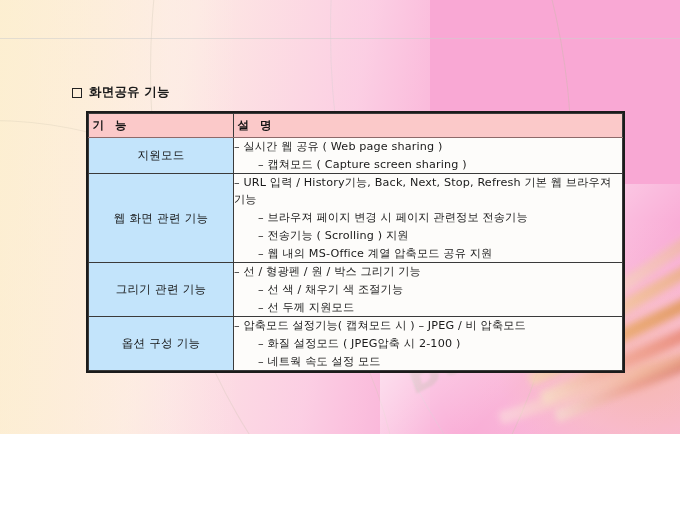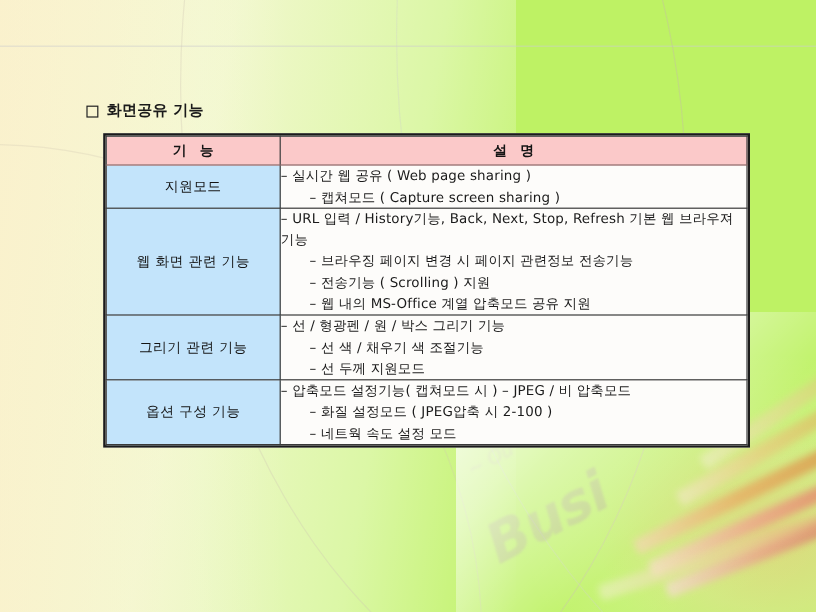--- a/index.html
+++ b/index.html
@@ -11,23 +11,23 @@
     height: 510px;
     overflow: hidden;
     font-family: "DejaVu Sans", "Liberation Sans", sans-serif;
     background: #ffffff;
   }
 
   
   #slide {
     position: relative;
     width: 680px;
-    height: 510px;
+    height: 434px;
     overflow: hidden;
-    background: #bef264;
+    background: #f9a8d4;
   }
 
   
   .bg-cream {
     position: absolute;
     left: 0; top: 0;
     width: 430px; height: 510px;
     background:
       linear-gradient(100deg,
         rgba(253,243,214,0.92) 0%,
@@ -178,21 +178,21 @@
     padding: 0;
     vertical-align: middle;
   }
   table.feature-table thead th {
     background: #fbc9c9;
     height: 23px;
     font-size: 11.5px;
     font-weight: bold;
     color: #141414;
     letter-spacing: 3.5px;
-    text-align: center;
+    text-align: left;
     border-bottom: 1px solid #8e6a6a;
   }
   table.feature-table thead th .hdr-inner {
     display: inline-block;
     text-indent: 3.5px;
   }
 
   td.fn-cell {
     background: #c3e4fb;
     text-align: center;
@@ -267,21 +267,21 @@
             <td class="fn-cell">지원모드</td>
             <td class="desc-cell">
               <div class="line">– 실시간 웹 공유 ( Web page sharing )</div>
               <div class="line">– 캡쳐모드 ( Capture screen sharing )</div>
             </td>
           </tr>
           <tr>
             <td class="fn-cell">웹 화면 관련 기능</td>
             <td class="desc-cell">
               <div class="line">– URL 입력 / History기능, Back, Next, Stop, Refresh 기본 웹 브라우져 기능</div>
-              <div class="line">– 브라우징 페이지 변경 시 페이지 관련정보 전송기능</div>
+              <div class="line">– 브라우져 페이지 변경 시 페이지 관련정보 전송기능</div>
               <div class="line">– 전송기능 ( Scrolling ) 지원</div>
               <div class="line">– 웹 내의 MS-Office 계열 압축모드 공유 지원</div>
             </td>
           </tr>
           <tr>
             <td class="fn-cell">그리기 관련 기능</td>
             <td class="desc-cell">
               <div class="line">– 선 / 형광펜 / 원 / 박스 그리기 기능</div>
               <div class="line">– 선 색 / 채우기 색 조절기능</div>
               <div class="line">– 선 두께 지원모드</div>

